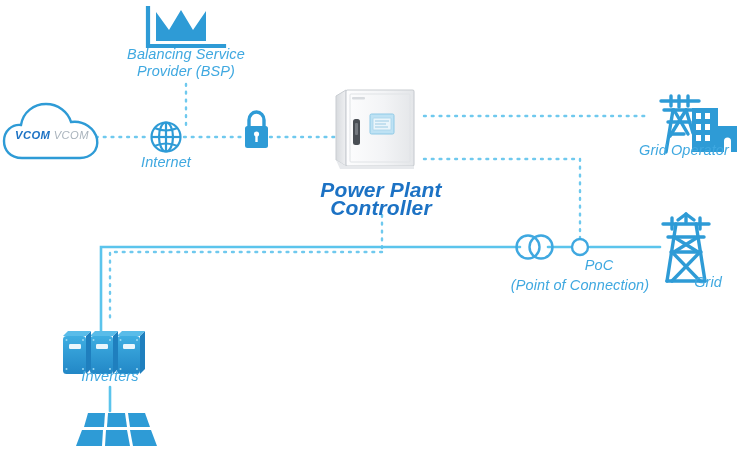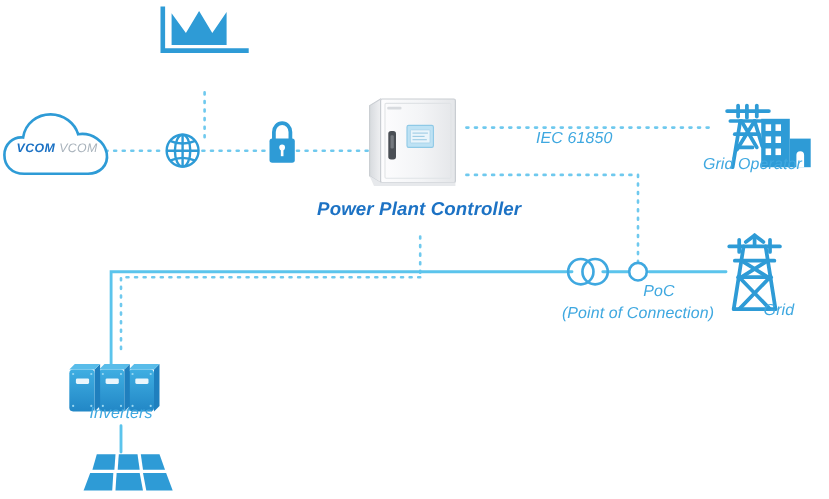--- a/index.html
+++ b/index.html
@@ -27,21 +27,21 @@
     color: #3FA8E0;
     font-size: 14.5px;
     line-height: 17px;
     text-align: center;
     white-space: pre-line;
     letter-spacing: 0.1px;
   }
   .label.strong {
     color: #1C72C4;
     font-weight: bold;
-    font-size: 17px;
+    font-size: 21px;
     line-height: 18px;
   }
 </style>
 </head>
 <body>
 
 <div id="diagram">
 
   <svg id="canvas" viewBox="0 0 754 454">
     <defs>
@@ -242,35 +242,37 @@
       <path d="M 88 413 L 105 413 L 104 427 L 84 427 Z"></path>
       <path d="M 108 413 L 125 413 L 127 427 L 107 427 Z"></path>
       <path d="M 128 413 L 145 413 L 150 427 L 130 427 Z"></path>
 
       <path d="M 82 430 L 103 430 L 102 446 L 76 446 Z"></path>
       <path d="M 106 430 L 127 430 L 130 446 L 105 446 Z"></path>
       <path d="M 130 430 L 151 430 L 157 446 L 133 446 Z"></path>
     </g>
   </svg>
 
-
+  <div class="label" style="left:100px; top:46px; width:172px;">Balancing Service
+Provider (BSP)</div>
+
+  <div class="label" style="left:122px; top:154px; width:88px;">Internet</div>
 
   <div style="position:absolute; left:14px; top:129px; width:76px; text-align:center;
               font-size:11.2px; letter-spacing:0.4px; font-style:italic;">
     <span style="color:#1C72C4; font-weight:bold; font-style:italic;text-align:center;">VCOM</span><span style="color:#A9B3BC; font-style:italic;">&nbsp;</span><span style="color:#A9B3BC; font-style:italic;">VCOM</span>
   </div>
 
   <div class="label strong" style="left:288px; top:181px; width:186px;">Power Plant Controller</div>
 
   <div class="label" style="left:612px; top:142px; width:144px;">Grid Operator</div>
 
   <div class="label" style="left:652px; top:274px; width:70px;text-align:right;">Grid</div>
 
   <div class="label" style="left:559px; top:257px; width:80px;">PoC</div>
   <div class="label" style="left:60px; top:368px; width:100px;">Inverters</div>
 
   <div class="label" style="left:500px; top:277px; width:160px;">(Point of Connection)</div>
 
-  <div class="label" style="left:466px; top:118px; width:112px;">IEC 61850</div>
 
 
 
 </div>
 
 </body></html>

